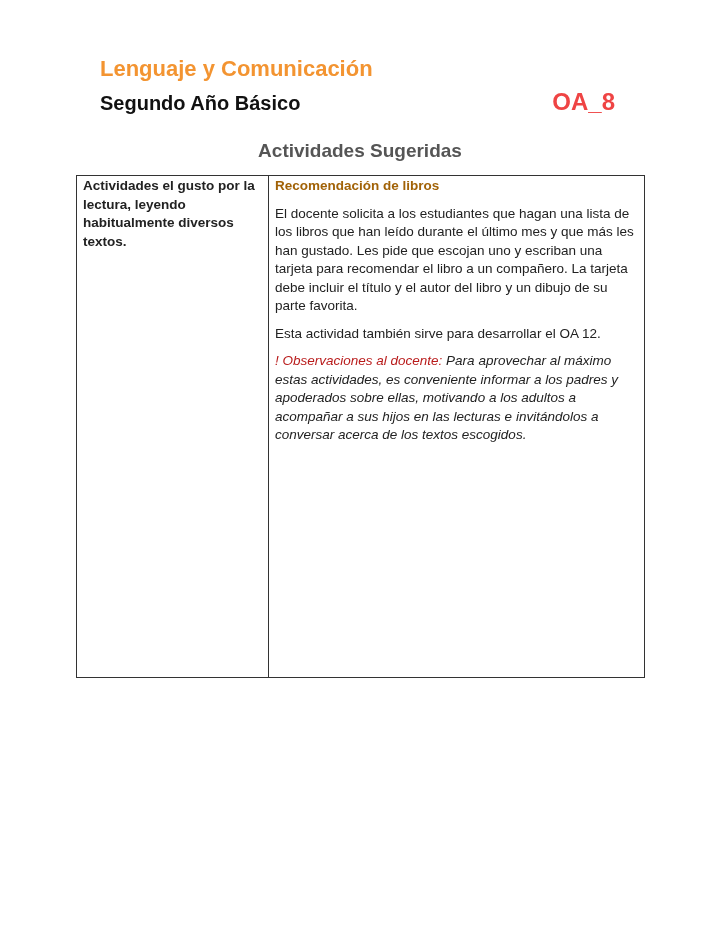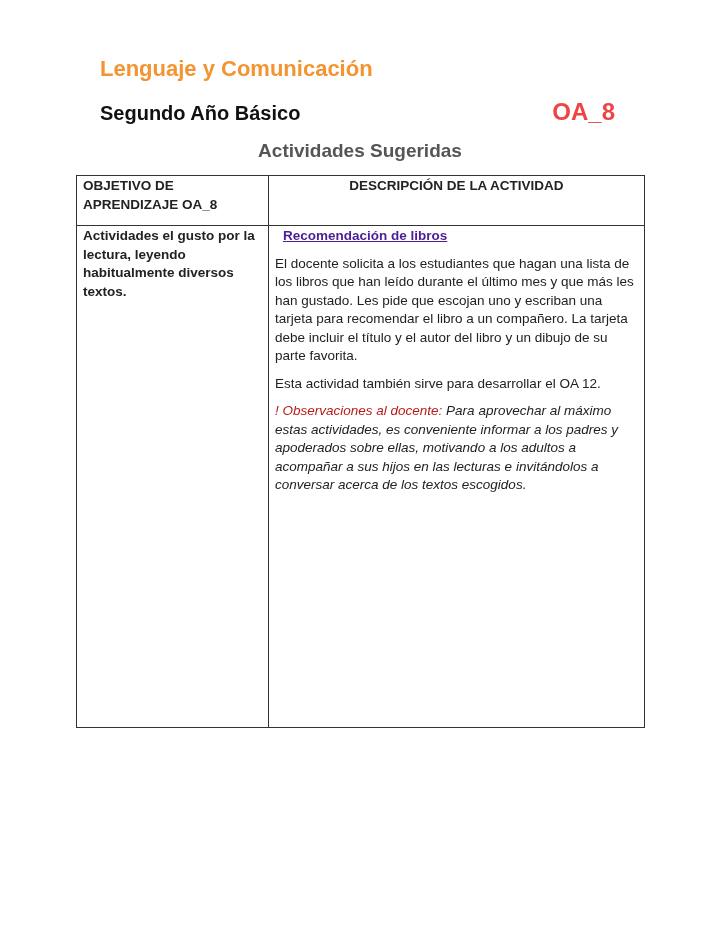--- a/index.html
+++ b/index.html
@@ -24,21 +24,21 @@
       color: #f39431;
       font-size: 22px;
       font-weight: bold;
       line-height: 26px;
       margin: 0;
     }
     .grade-row {
       display: flex;
       justify-content: space-between;
       align-items: baseline;
-      margin-top: 18px;
+      margin-top: 8px;
     }
     .grade {
       color: #111111;
       font-size: 20px;
       font-weight: bold;
       line-height: 24px;
     }
     .code {
       color: #ef4444;
       font-size: 24px;
@@ -92,23 +92,22 @@
       padding: 1px 6px 0 6px;
       font-weight: bold;
       color: #222222;
     }
     .desc-cell {
       padding: 1px 6px 0 6px;
       color: #333333;
     }
     .act-title {
       font-weight: bold;
-      margin: 0 0 9px 8px;
-      color: #4c1d95;
-      text-decoration: underline;
+      margin: 0 0 9px 0;
+      color: #a16207;
     }
     .desc-p {
       margin: 0 0 9px 0;
     }
     .note-label {
       font-weight: normal;
       font-style: italic;
       color: #b91c1c;
     }
     .note-text {
@@ -127,24 +126,20 @@
 </div>
 
 <div class="section-title">Actividades Sugeridas</div>
 
 <table class="activity">
   <colgroup>
     <col class="col1">
     <col class="col2">
   </colgroup>
   <tbody>
-      <tr>
-    <td class="th-cell">OBJETIVO DE APRENDIZAJE OA_8</td>
-    <td class="th-cell th-center">DESCRIPCIÓN DE LA ACTIVIDAD</td>
-  </tr>
   <tr class="body-row">
     <td class="obj-cell">Actividades el gusto por la lectura, leyendo habitualmente diversos textos.</td>
     <td class="desc-cell">
       <p class="act-title">Recomendación de libros</p>
       <p class="desc-p">El docente solicita a los estudiantes que hagan una lista de los libros que han leído durante el último mes y que más les han gustado. Les pide que escojan uno y escriban una tarjeta para recomendar el libro a un compañero. La tarjeta debe incluir el título y el autor del libro y un dibujo de su parte favorita.</p>
       <p class="desc-p">Esta actividad también sirve para desarrollar el OA 12.</p>
       <p class="desc-p"><span class="note-label">! Observaciones al docente:</span><span class="note-text"> Para aprovechar al máximo estas actividades, es conveniente informar a los padres y apoderados sobre ellas, motivando a los adultos a acompañar a sus hijos en las lecturas e invitándolos a conversar acerca de los textos escogidos.</span></p>
     </td>
   </tr>
 </tbody>

